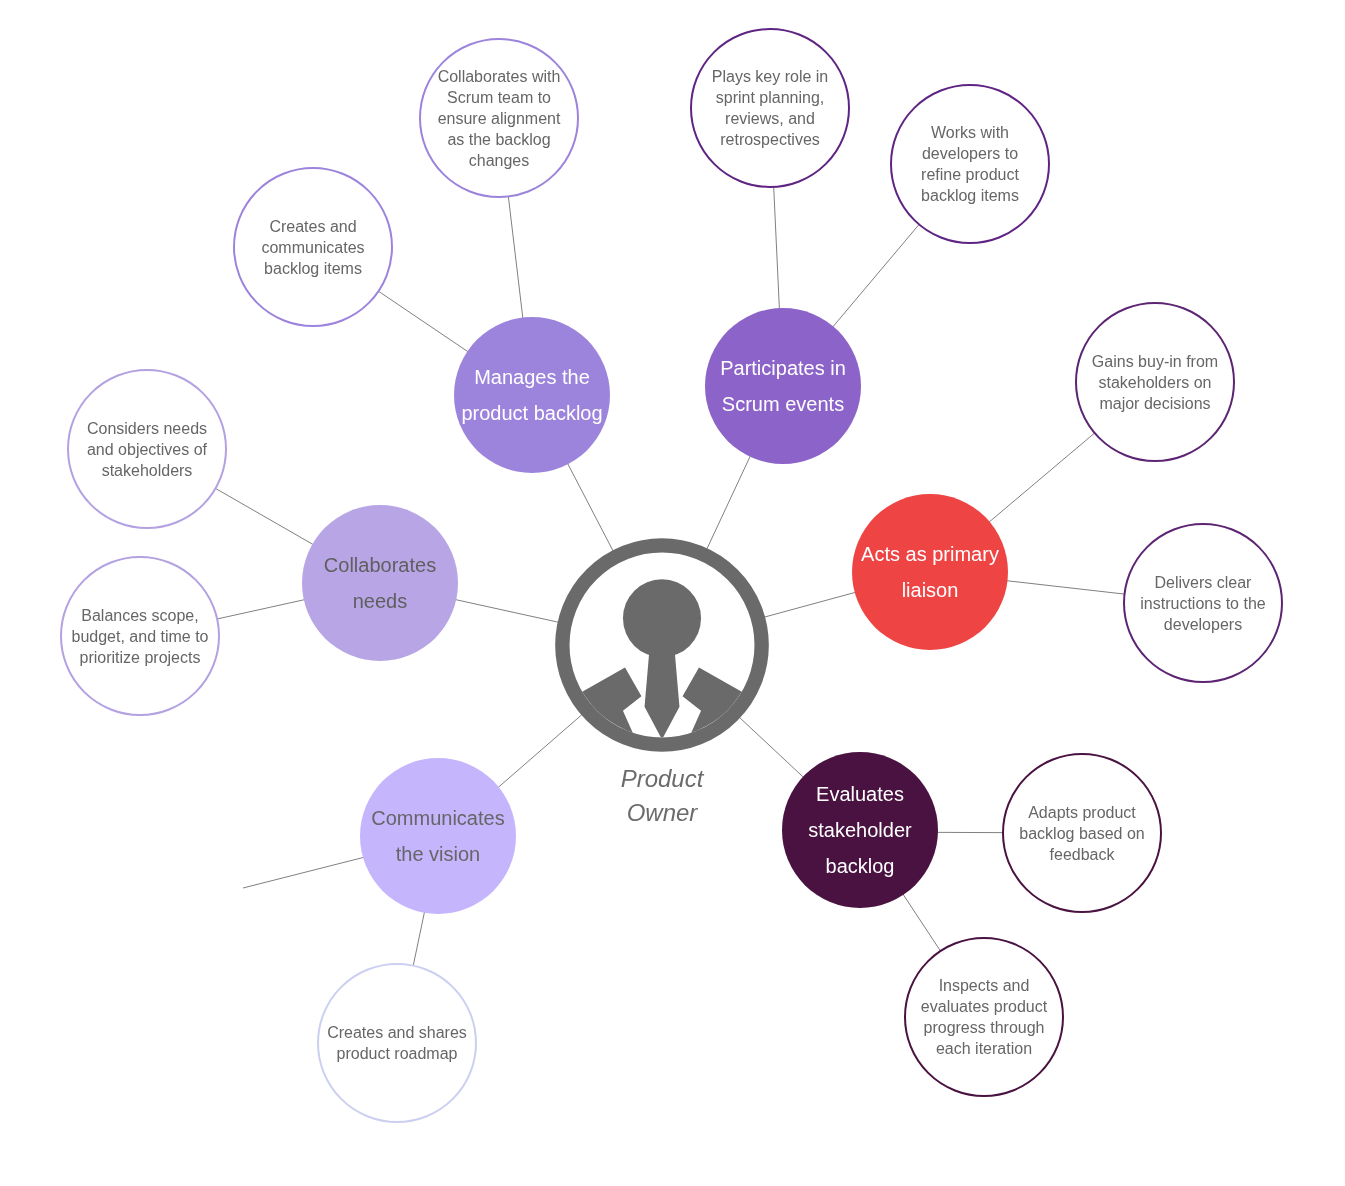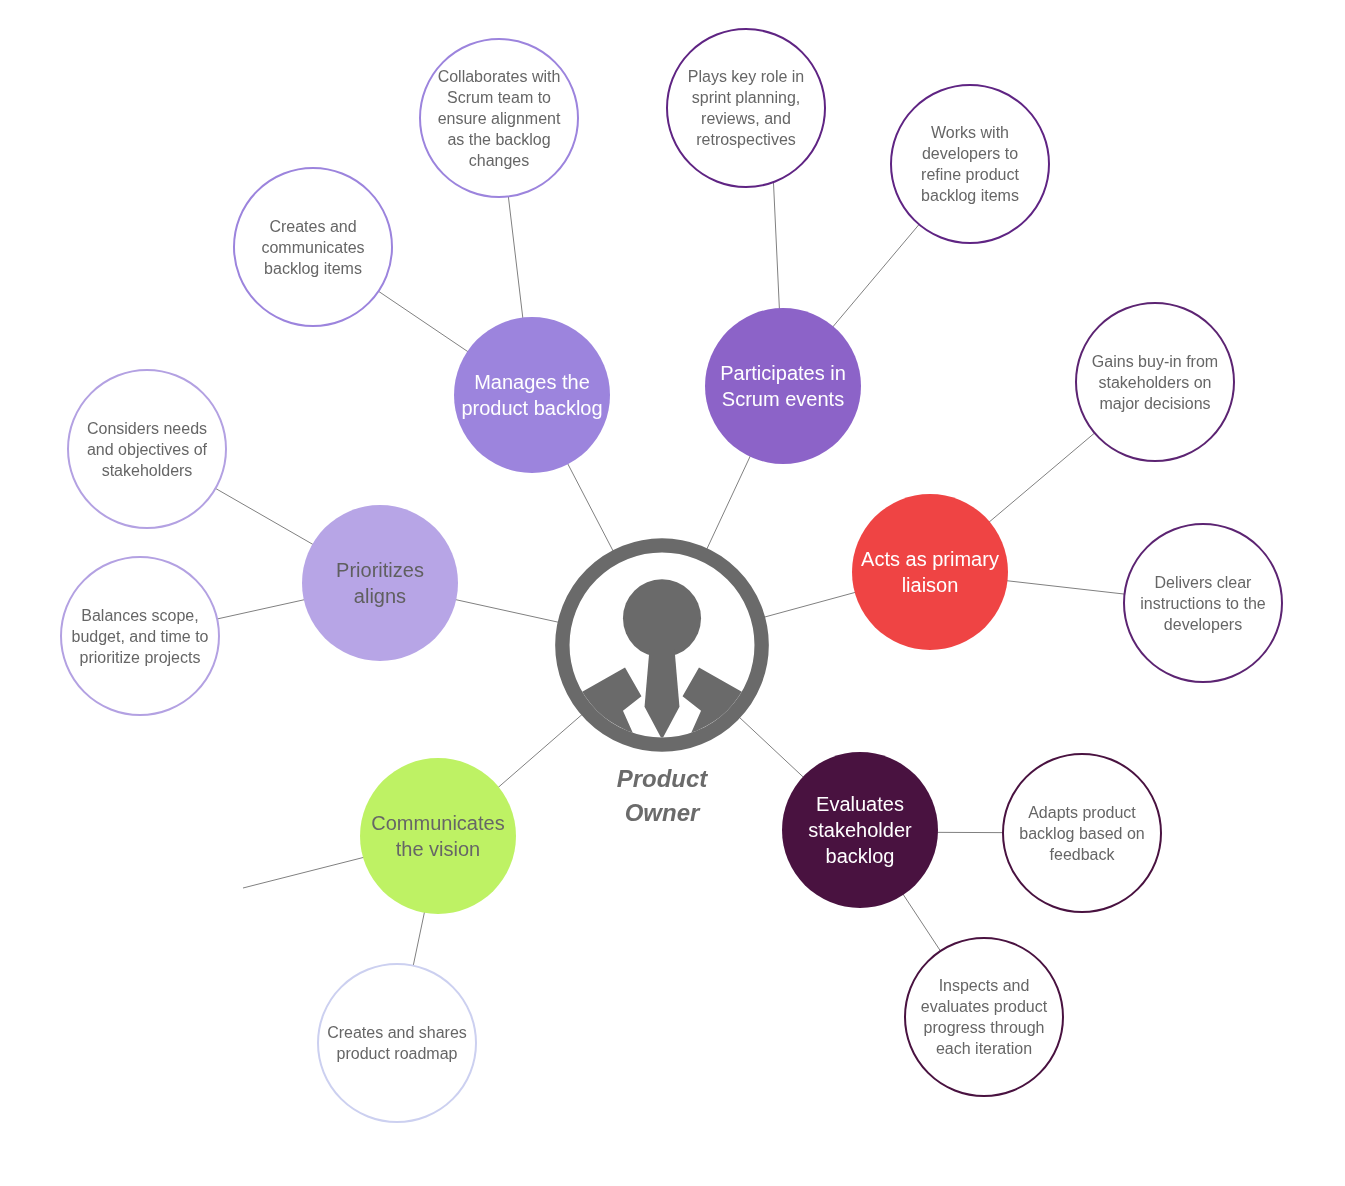--- a/index.html
+++ b/index.html
@@ -3,41 +3,41 @@
 <meta charset="utf-8">
 <style>
   html,body{margin:0;padding:0;background:#ffffff;}
   body{font-family:"Liberation Sans","DejaVu Sans",sans-serif;}
   #canvas{position:relative;width:1345px;height:1186px;background:#ffffff;overflow:hidden;}
   #lines{position:absolute;left:0;top:0;z-index:0;}
   .node{
     position:absolute;border-radius:50%;display:flex;align-items:center;justify-content:center;
     text-align:center;z-index:1;box-sizing:border-box;
   }
-  .main{width:156px;height:156px;font-size:20px;line-height:26px;padding:6px;}
+  .main{width:156px;height:156px;font-size:20px;line-height:36px;padding:6px;}
   .sat{width:160px;height:160px;background:#ffffff;font-size:16px;line-height:21px;color:#666666;padding:8px;}
   
   .f-manages{background:#9c84dd;color:#ffffff;}
   .f-participates{background:#8c63c8;color:#ffffff;}
   .f-liaison{background:#ef4444;color:#ffffff;}
   .f-evaluates{background:#491240;color:#ffffff;}
-  .f-communicates{background:#bef264;color:#666666;}
+  .f-communicates{background:#c4b5fd;color:#666666;}
   .f-prioritizes{background:#b7a5e6;color:#5f5f5f;}
   
   .b-manages{border:2px solid #9c84dd;}
   .b-participates{border:2px solid #5f2483;}
   .b-liaison{border:2px solid #5c2472;}
   .b-evaluates{border:2px solid #491240;}
   .b-communicates{border:2px solid #ccd0f0;}
   .b-prioritizes{border:2px solid #b3a1e2;}
   
   .center-wrap{position:absolute;left:549px;top:532px;width:226px;height:226px;z-index:1;}
   .center-label{
     position:absolute;left:582px;top:762px;width:160px;z-index:1;
-    text-align:center;font-size:24px;font-weight:bold;font-style:italic;
+    text-align:center;font-size:24px;font-weight:normal;font-style:italic;
     color:#6b6b6b;line-height:34px;
   }
 </style>
 </head>
 <body>
 
 <div id="canvas">
 
   <svg id="lines" width="1345" height="1186" stroke="#808080" stroke-width="1">
     <line x1="662" y1="645" x2="532" y2="395"></line>
@@ -66,21 +66,21 @@
   <div class="node sat b-manages" style="left:233px;top:167px;">
     <span>Creates and communicates backlog items</span>
   </div>
   <div class="node main f-participates" style="left:705px;top:308px;">
     <span>Participates in Scrum events</span>
   </div>
 
   <div class="node sat b-manages" style="left:419px;top:38px;">
     <span>Collaborates with Scrum team to ensure alignment as the backlog changes</span>
   </div>
-  <div class="node sat b-participates" style="left:666px;top:28px;justify-content:flex-end;">
+  <div class="node sat b-participates" style="left:690px;top:28px;justify-content:flex-end;">
     <span>Plays key role in sprint planning, reviews, and retrospectives</span>
   </div>
   <div class="node sat b-participates" style="left:890px;top:84px;">
     <span>Works with developers to refine product backlog items</span>
   </div>
 
   <div class="node main f-liaison" style="left:852px;top:494px;">
     <span>Acts as primary liaison</span>
   </div>
   <div class="node sat b-liaison" style="left:1075px;top:302px;justify-content:center;">
@@ -101,21 +101,21 @@
   </div>
 
   <div class="node main f-communicates" style="left:360px;top:758px;">
     <span>Communicates the vision</span>
   </div>
   <div class="node sat b-communicates" style="left:317px;top:963px;">
     <span>Creates and shares product roadmap</span>
   </div>
 
   <div class="node main f-prioritizes" style="left:302px;top:505px;">
-    <span>Prioritizes aligns</span>
+    <span>Collaborates needs</span>
   </div>
   <div class="node sat b-prioritizes" style="left:67px;top:369px;">
     <span>Considers needs and objectives of stakeholders</span>
   </div>
   <div class="node sat b-prioritizes" style="left:60px;top:556px;">
     <span>Balances scope, budget, and time to prioritize projects</span>
   </div>
 
   <div class="center-wrap">
     <svg viewBox="-110 -110 220 220" width="226" height="226">

